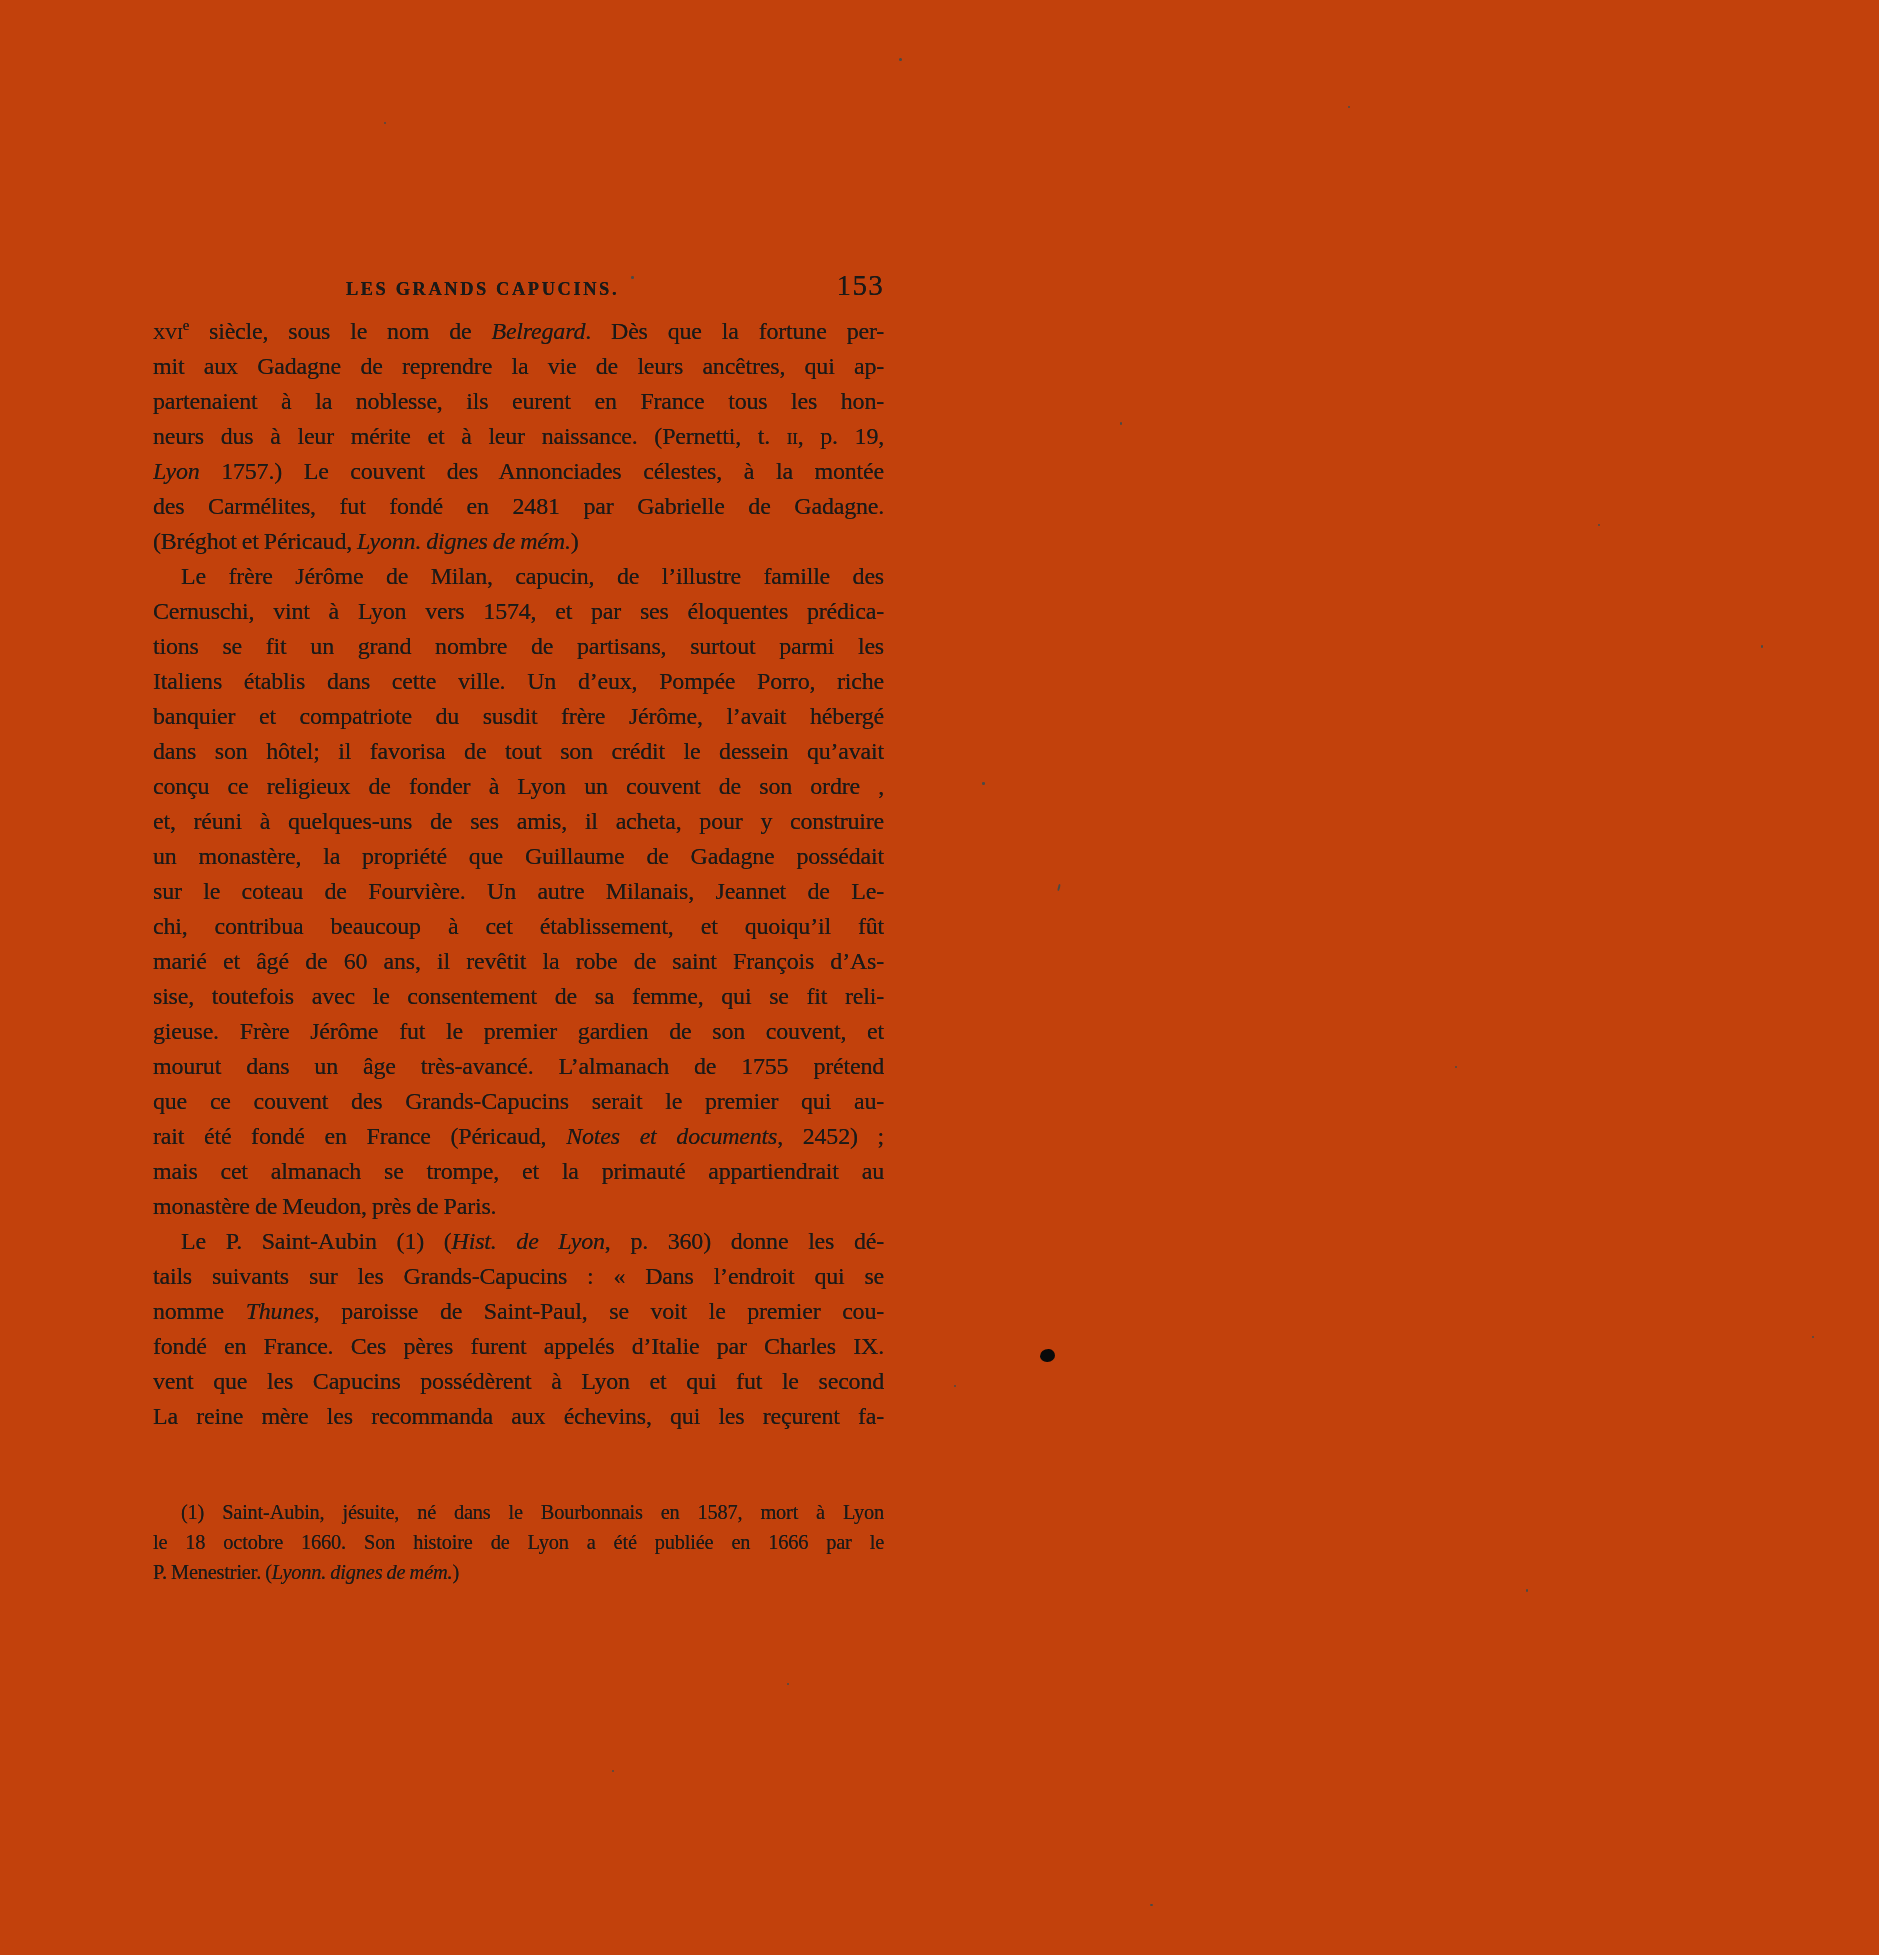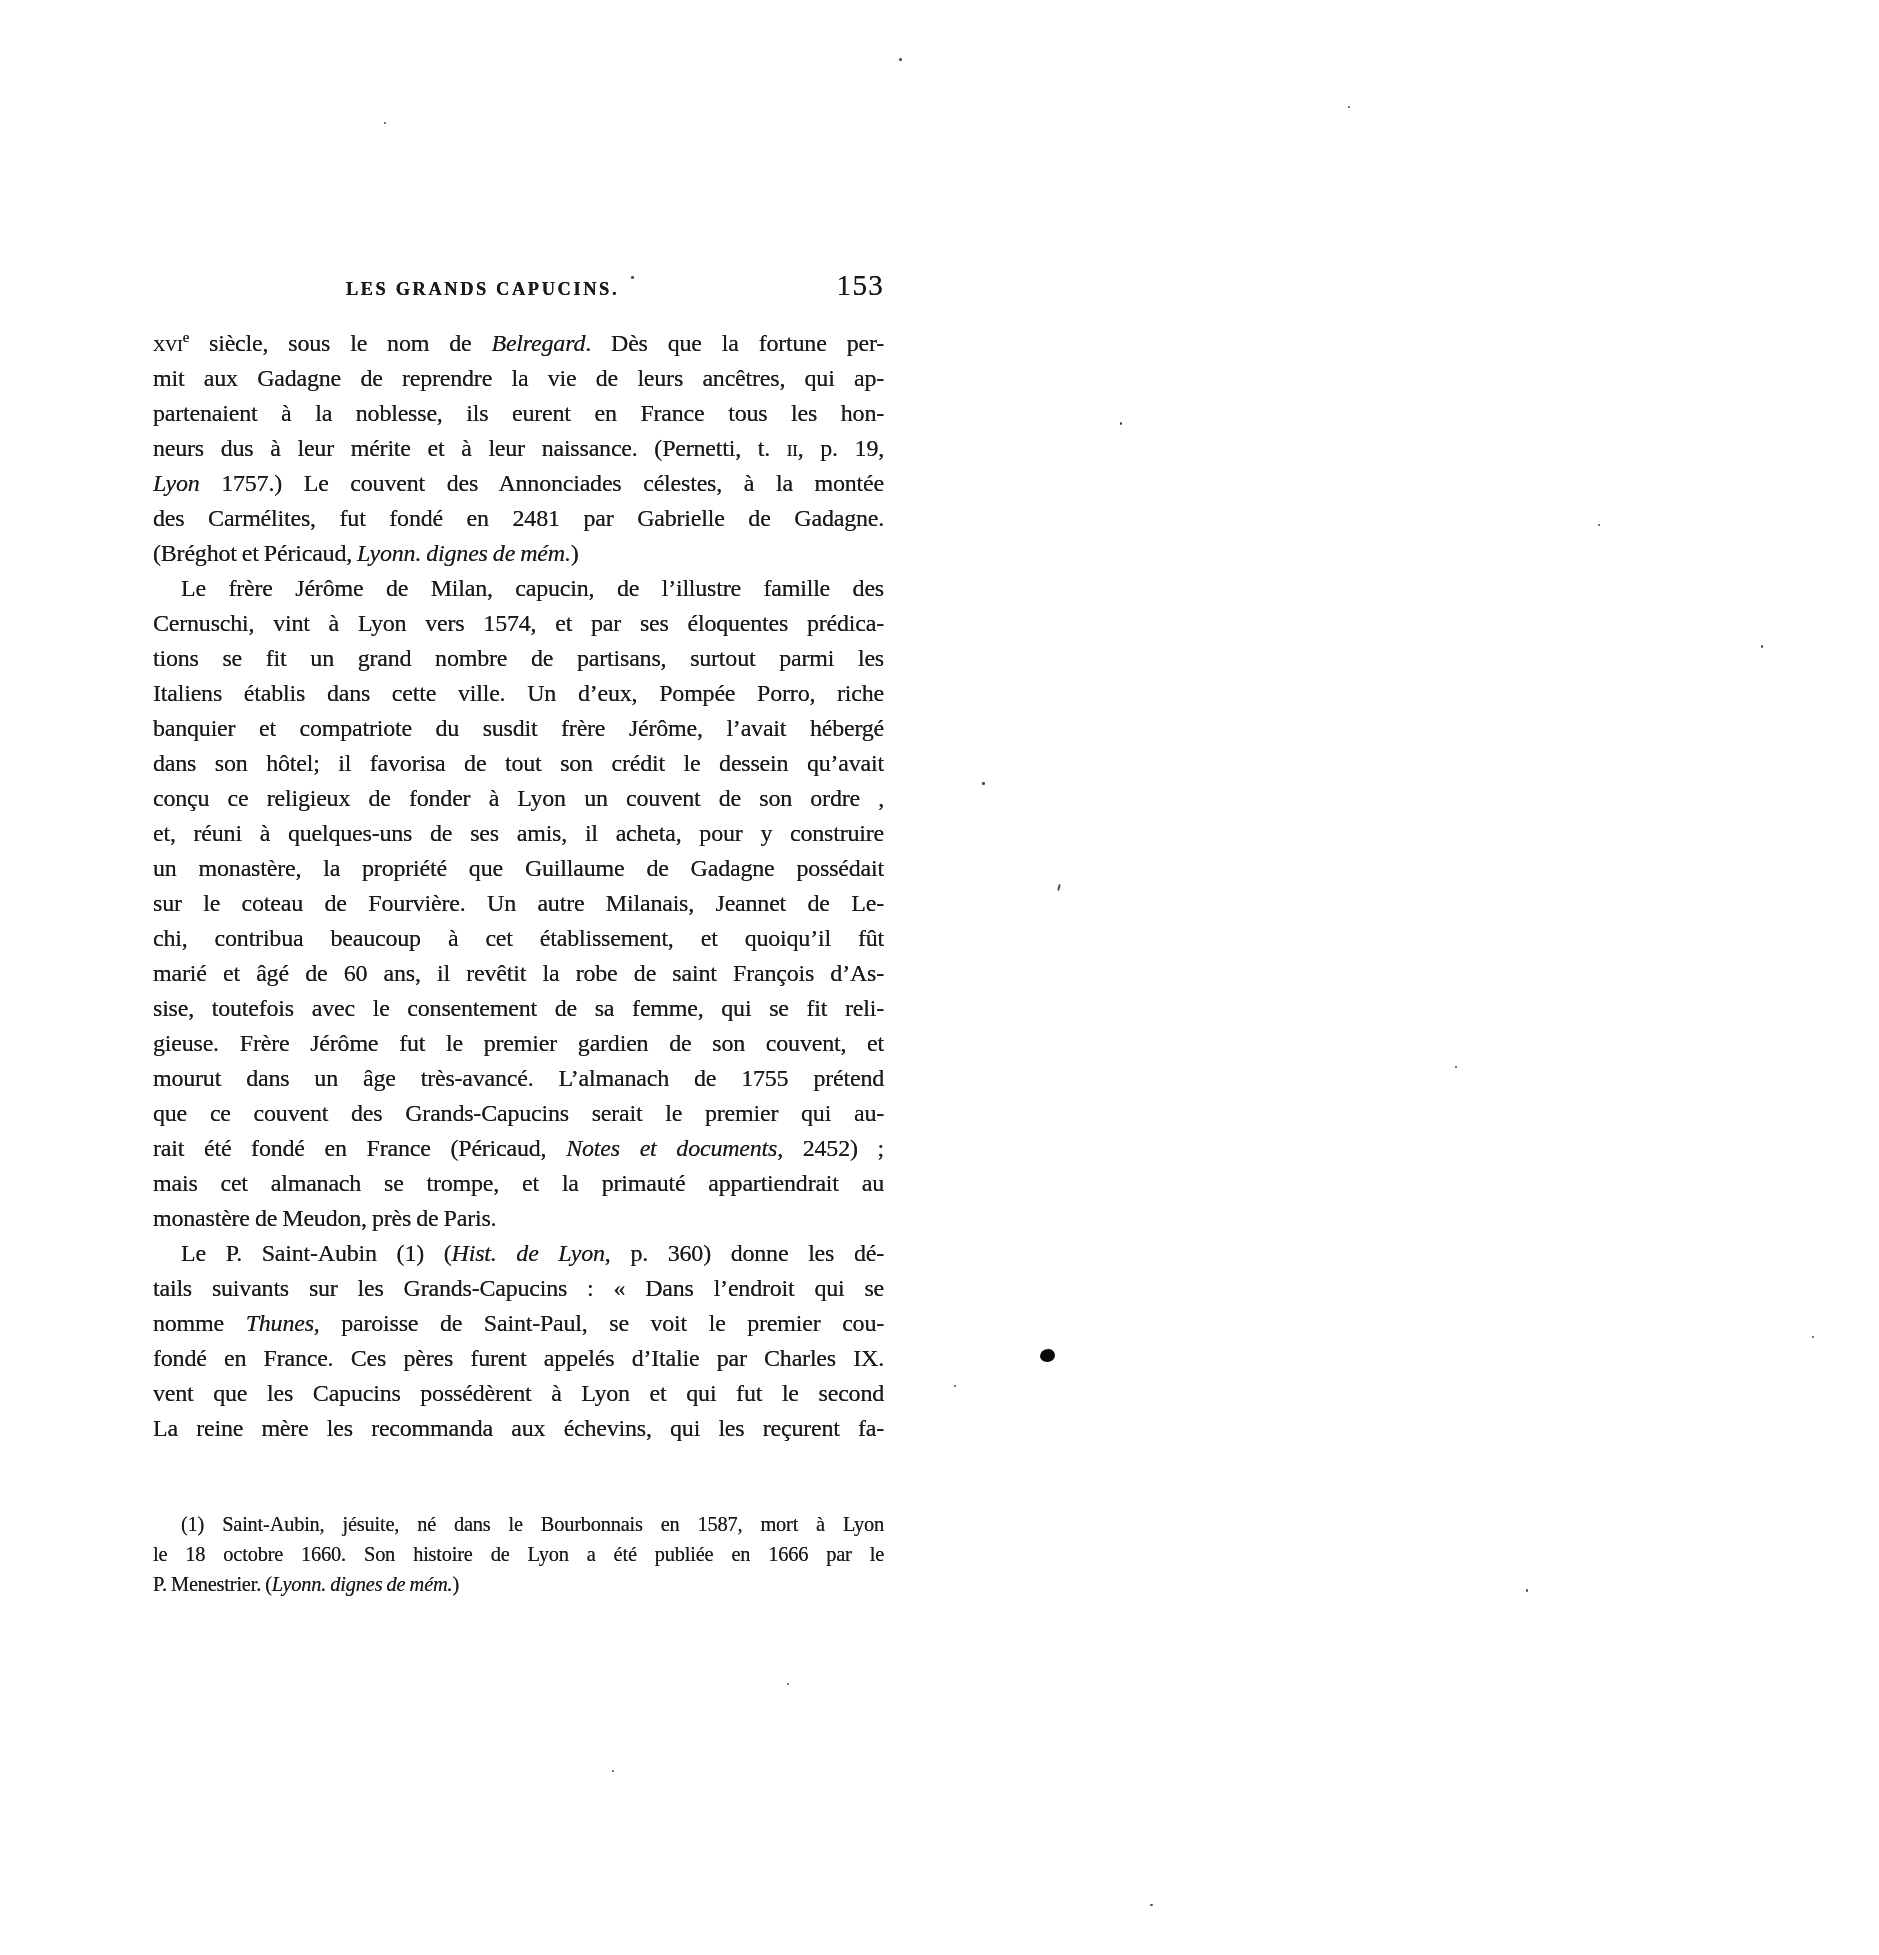--- a/index.html
+++ b/index.html
@@ -1,38 +1,38 @@
 <!DOCTYPE html>
 <html style="font-size:10.5px"><head>
 <meta charset="utf-8">
 <style>
   html,body { margin:0; padding:0; background:#e9e9e7; }
   .page {
     position:relative;
     width:1880px; height:1955px;
-    background:#ffffff;
+    background:#c2410c;
     font-family:"Liberation Serif","DejaVu Serif",serif;
     color:#1b1a18;
     overflow:hidden;
   }
   .column { position:absolute; left:153px; top:272px; width:731px; }
   .header-row { position:relative; height:42px; }
   .header-title {
     position:absolute; left:0; right:72px; top:6.6px;
     text-align:center;
     font-size:18.4px; font-weight:700; letter-spacing:2.6px;
     white-space:nowrap;
     text-shadow:0 0 0.3px currentColor;
   }
   .page-number {
     position:absolute; right:0; top:-2.6px;
     font-size:29px; font-weight:400; letter-spacing:1.3px;
     text-shadow:0 0 0.4px currentColor;
   }
-  .body-text { margin-top:12px; }
+  .body-text { margin-top:0; }
   .line {
     font-size:24px; line-height:35px; height:35px;
     text-align:justify; text-align-last:justify;
     letter-spacing:-0.2px; word-spacing:-0.7px;
     overflow:hidden;
     text-shadow:0 0 0.4px rgba(27,26,24,0.8);
   }
   .line.indent { text-indent:28px; }
   .line.short { text-align-last:left; }
   .footnote { margin-top:63px; }

